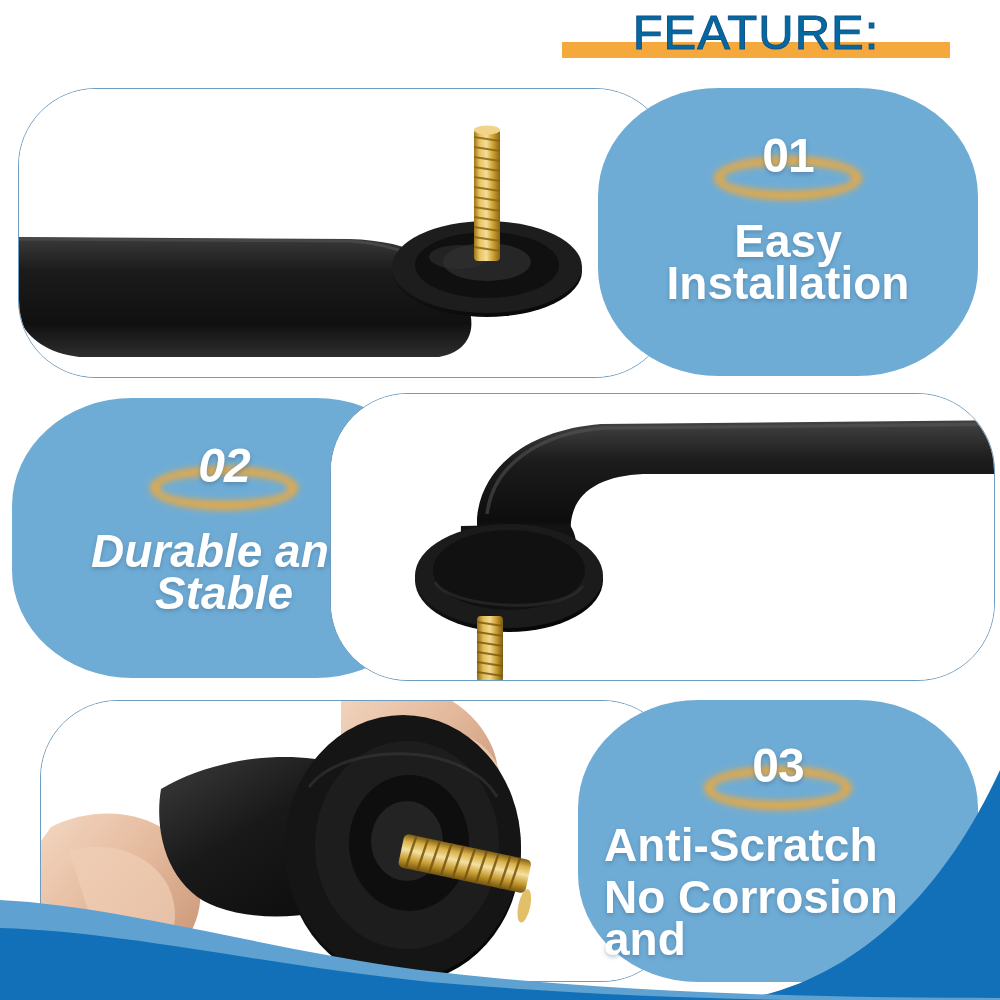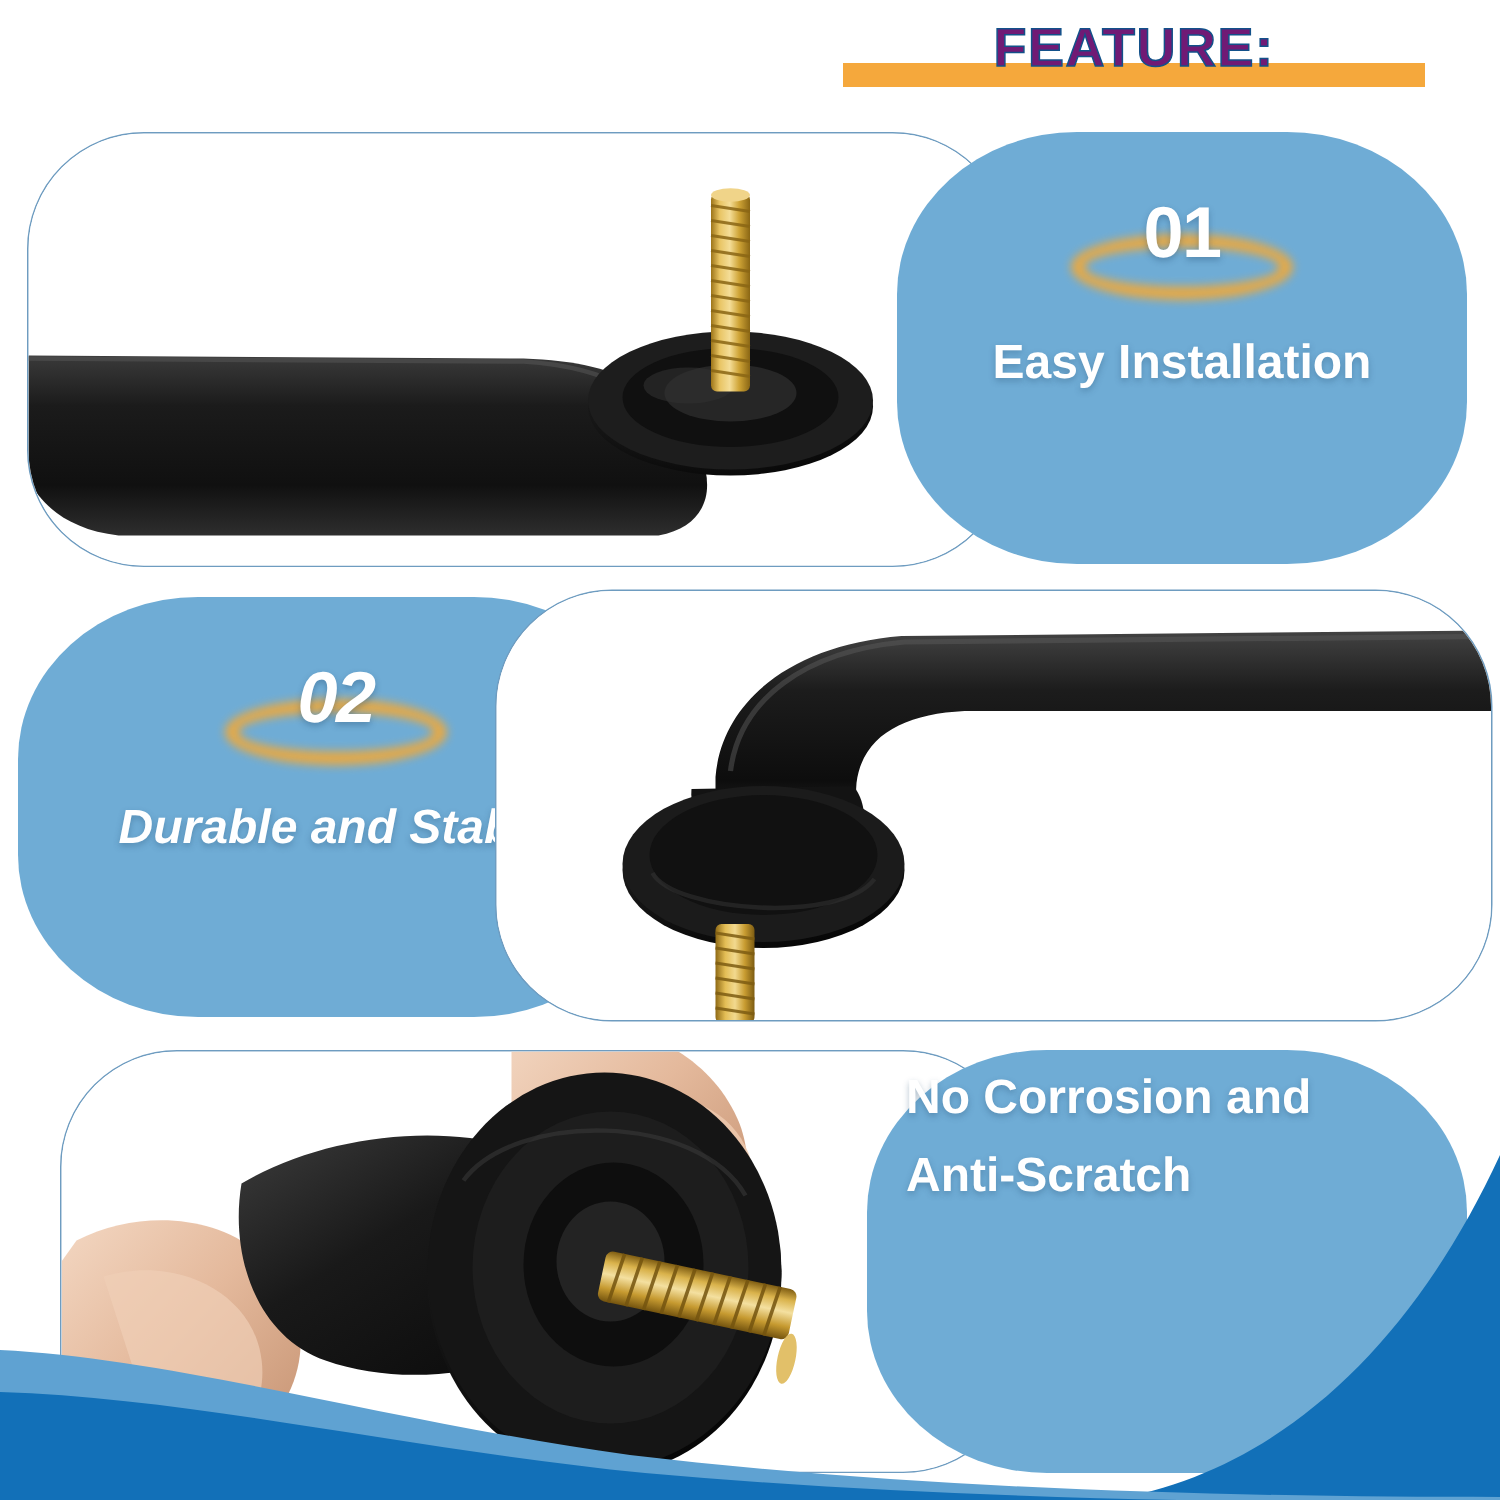--- a/index.html
+++ b/index.html
@@ -58,25 +58,25 @@
     width: 388px;
     height: 16px;
     background: #F5A83C;
   }
   .title-text {
     position: absolute;
     left: 0;
     top: 0;
     width: 400px;
     text-align: center;
-    font-size: 36px;
+    font-size: 49px;
     line-height: 56px;
-    font-weight: bold;
+    font-weight: normal;
     letter-spacing: 1px;
-    color: #701a75;
+    color: #0369a1;
     -webkit-text-stroke: 1px #12518a;
   }
 
   
   .photo-panel {
     position: absolute;
     border: 1.5px solid #6E9CC0;
     border-radius: 78px;
     background: #ffffff;
     box-sizing: border-box;
@@ -127,21 +127,21 @@
     font-size: 48px;
     line-height: 92px;
     font-weight: bold;
     color: #ffffff;
     letter-spacing: -1px;
     text-shadow: 0 2px 4px rgba(40,80,115,0.38);
   }
   .card-caption {
     width: 100%;
     text-align: center;
-    font-size: 32px;
+    font-size: 46px;
     line-height: 42px;
     font-weight: bold;
     color: #ffffff;
     text-shadow: 0 2px 4px rgba(40,80,115,0.35);
     padding: 0 14px;
     box-sizing: border-box;
   }
   #card-1 .card-caption { margin-top: 14px; }
   #card-2 .card-caption { margin-top: 14px; }
   #card-3 .card-caption { margin-top: 10px; text-align: left; padding-left: 26px; }
@@ -330,22 +330,26 @@
         <line x1="444" y1="132" x2="440" y2="166"></line>
         <line x1="456" y1="132" x2="452" y2="166"></line>
         <line x1="468" y1="132" x2="464" y2="166"></line>
         <line x1="478" y1="132" x2="474" y2="166"></line>
       </g>
       <ellipse cx="492" cy="178" rx="6" ry="17" fill="#e2c069" transform="rotate(12 360 150)"></ellipse>
     </svg>
   </div>
 
   <div class="feature-card" id="card-3">
+    <div class="card-number-wrap">
+      <div class="num-ellipse"></div>
+      <span class="card-number">03</span>
+    </div>
+    <div class="card-caption">Anti-Scratch</div>
     <div class="card-caption">No Corrosion and</div>
-    <div class="card-caption">Anti-Scratch</div>
   </div>
 
   <svg class="corner-wedge" viewBox="0 0 300 230">
     <path d="M 300 0 L 300 230 L 40 230 C 150 212 240 130 300 0 Z" fill="#1270B8"></path>
   </svg>
 
   <svg class="bottom-ribbon" viewBox="0 0 1000 130">
     <path d="M 0 30 C 120 36 260 78 420 100 C 620 124 840 128 1000 128 L 1000 130 L 0 130 Z" fill="#5FA2D2"></path>
     <path d="M 0 58 C 130 62 270 96 430 112 C 630 130 850 132 1000 132 L 1000 130 L 0 130 Z" fill="#1270B8"></path>
   </svg>

